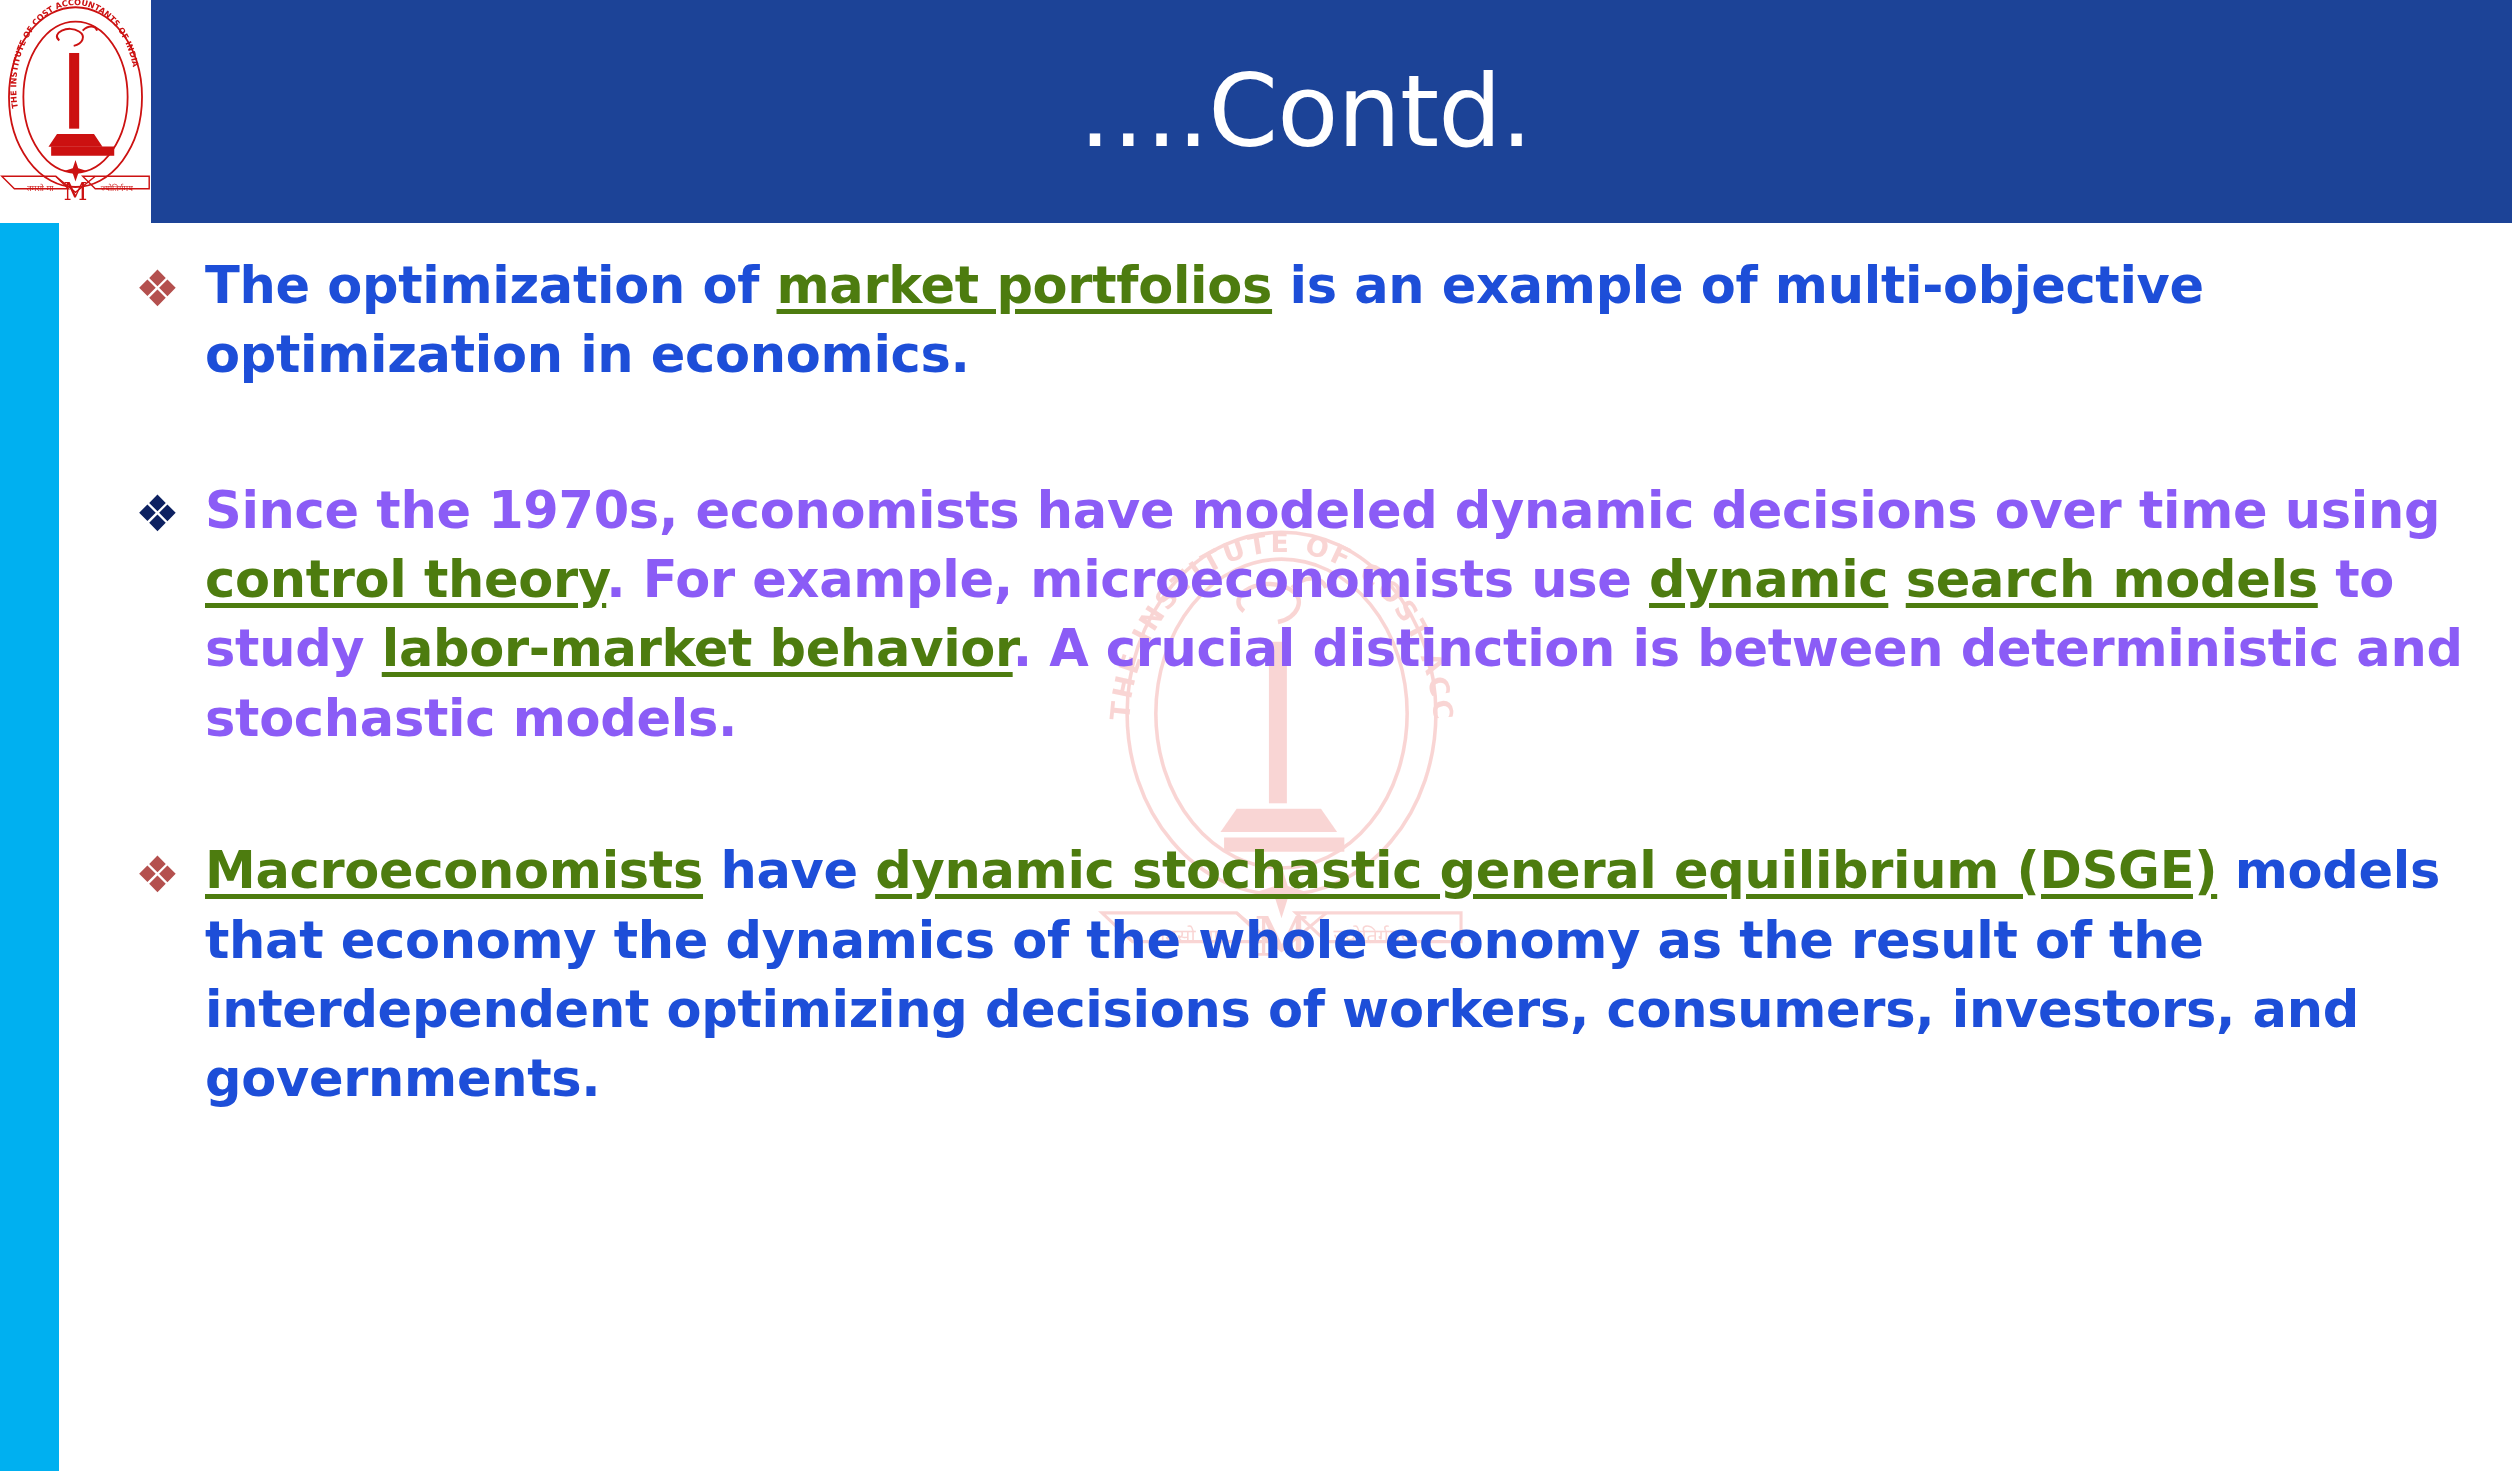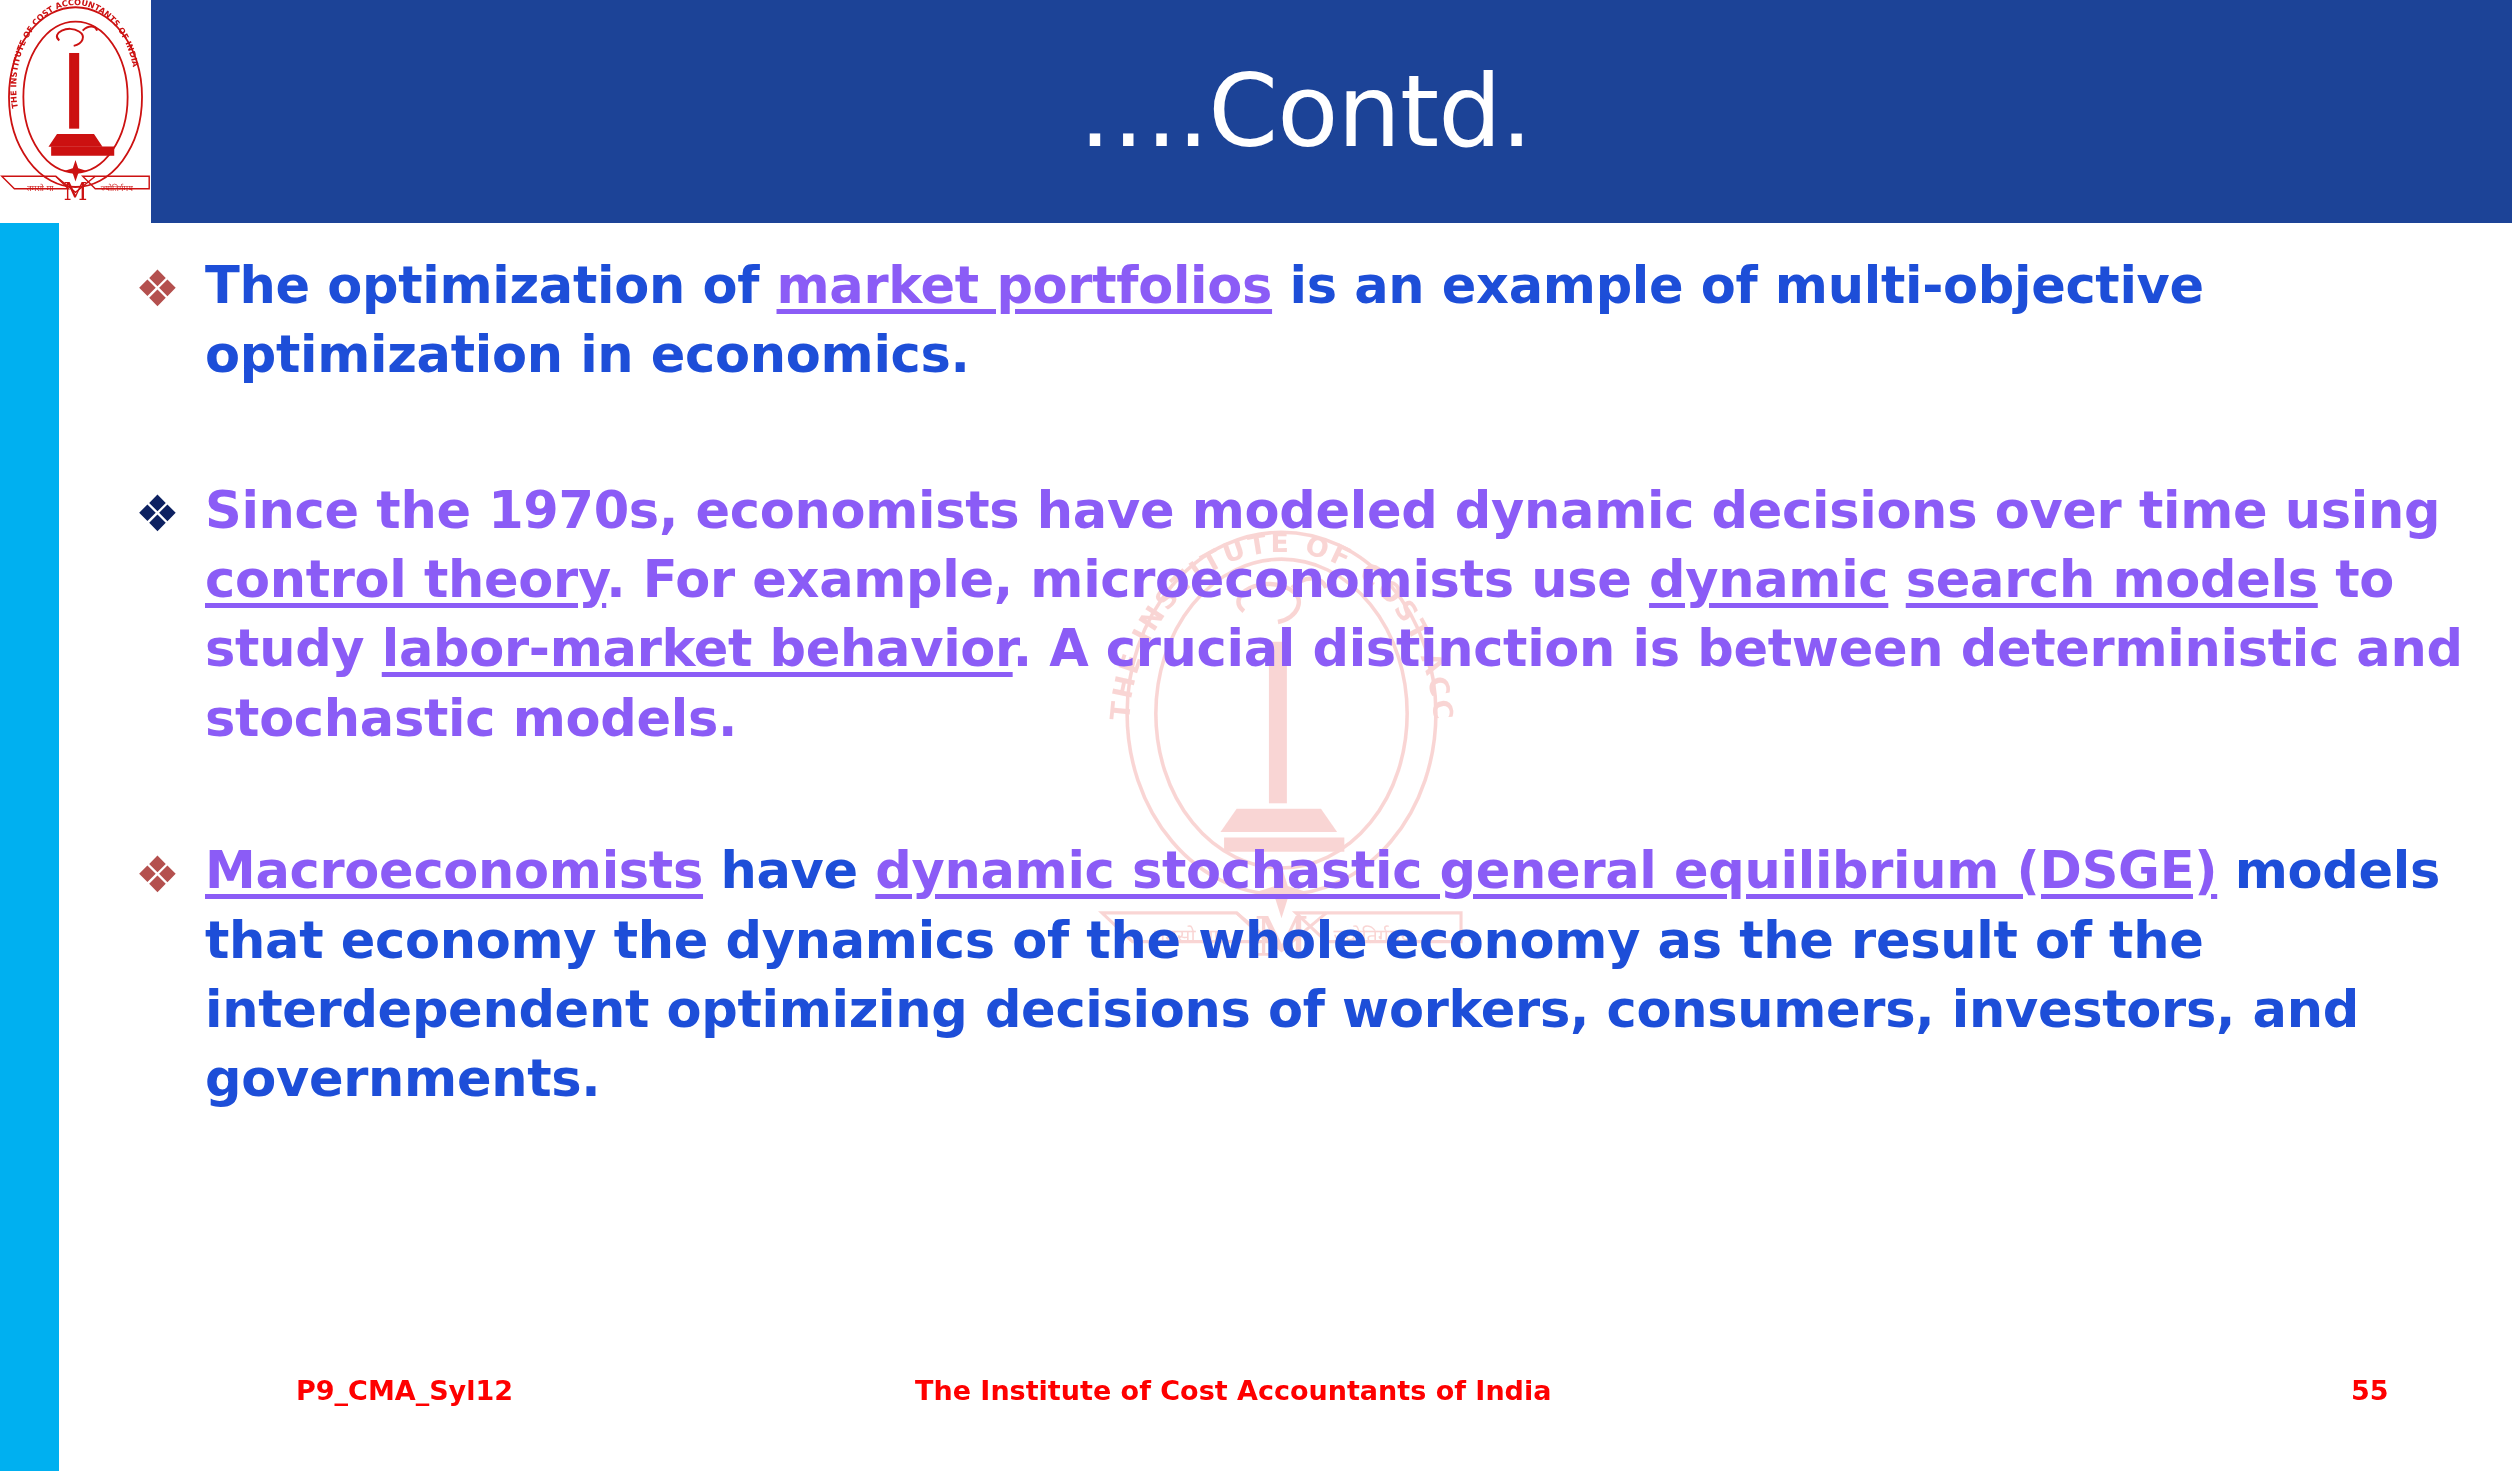--- a/index.html
+++ b/index.html
@@ -63,21 +63,21 @@
   .bullet-mark.navy{color:#0d2161;}
   .bullet-text{
     flex:1 1 auto;
     font-size:51px;line-height:1.36;
     font-weight:bold;
     font-family:"DejaVu Sans", sans-serif;
     letter-spacing:-0.3px;
   }
   .red{color:#1d4ed8;}
   .navy{color:#8b5cf6;}
-  .lnk{color:#8b5cf6;text-decoration:underline;text-decoration-thickness:5.4px;text-underline-offset:6.3px;text-align:right;}
+  .lnk{color:#4d7c0f;text-decoration:underline;text-decoration-thickness:5.4px;text-underline-offset:6.3px;text-align:right;}
 
   .gap-a{height:86px;}
   .gap-b{height:83px;}
 
   
   .footer{
     position:absolute;left:0;top:1366px;width:2512px;height:63px;
     color:#fe0000;font-size:27px;font-weight:bold;
     font-family:"DejaVu Sans", sans-serif;
   }
@@ -180,20 +180,15 @@
 
     <div class="bullet-row">
       <div class="bullet-mark red">❖</div>
       <div class="bullet-text">
         <span class="red"> </span><span class="lnk">Macroeconomists</span><span class="red"> have </span><span class="lnk">dynamic stochastic general equilibrium (DSGE)</span><span class="red"> models that economy the dynamics of the whole economy as the result of the interdependent optimizing decisions of workers, consumers, investors, and governments.</span>
       </div>
     </div>
 
   </div>
 
-  <div class="footer">
-    <span class="f-left">P9_CMA_Syl12</span>
-    <span class="f-center">The Institute of Cost Accountants of India</span>
-    <span class="f-right">55</span>
-  </div>
 
 </div>
 
 
 </body></html>

